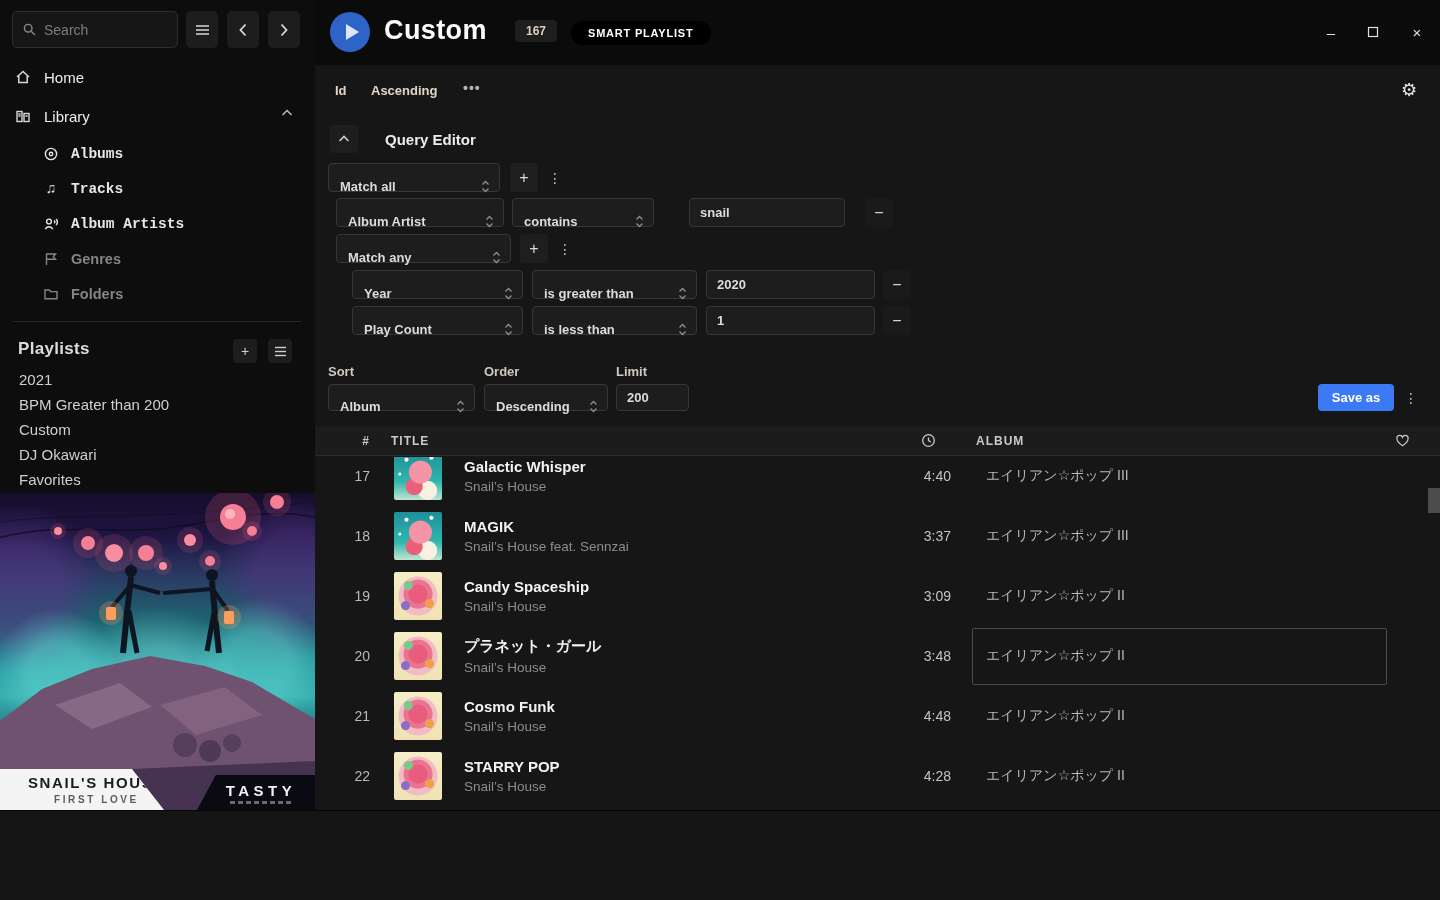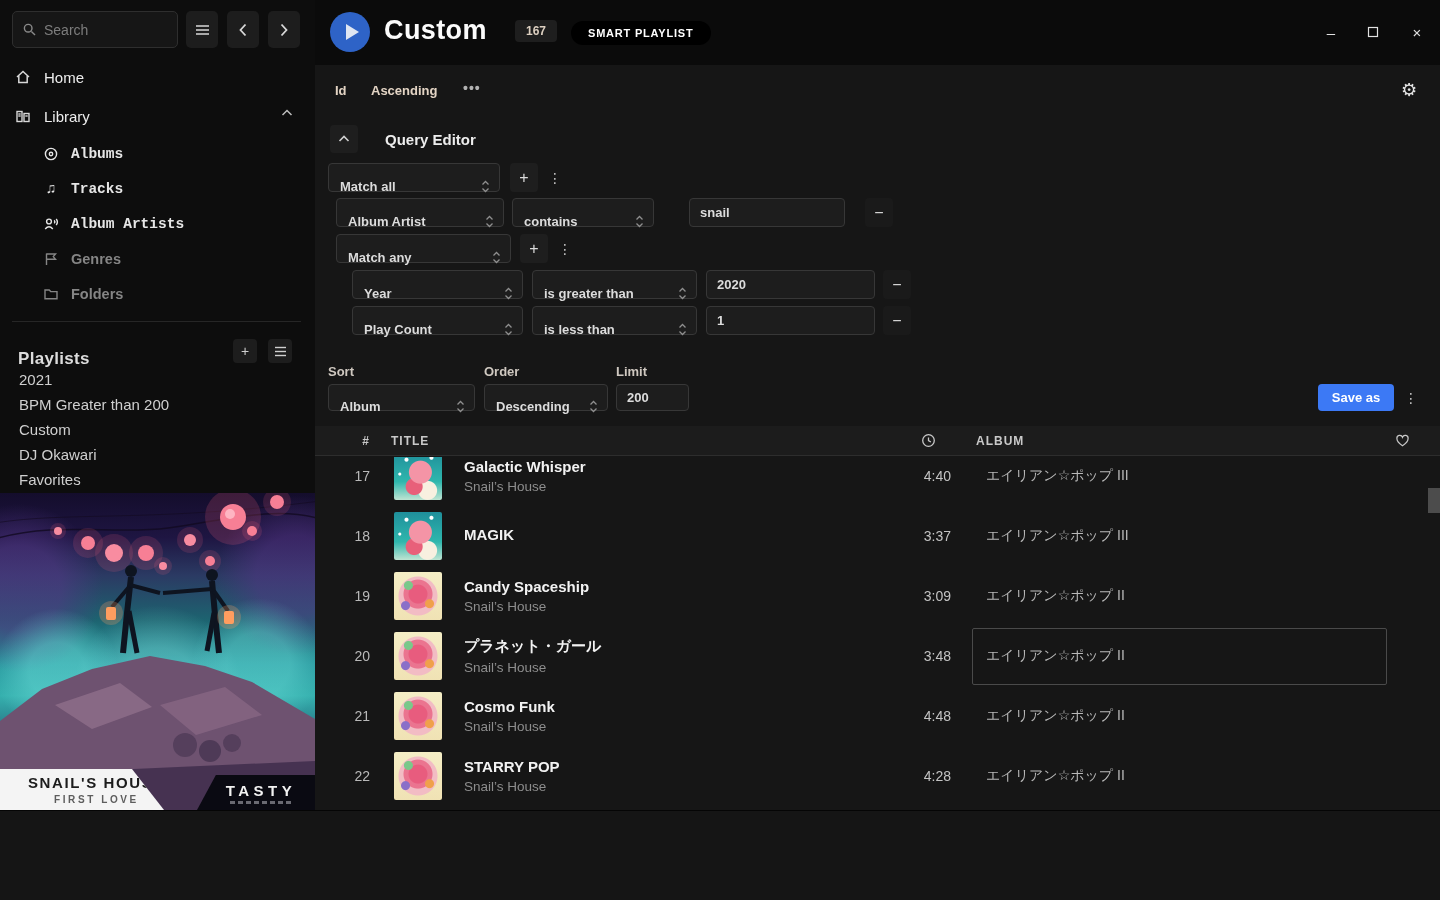--- a/index.html
+++ b/index.html
@@ -14,21 +14,21 @@
   .search-box input::placeholder { color:#7d7d7d; }
   .sb-btn { position:absolute; top:11px; width:32px; height:37px; background:#1d1d1d; border-radius:5px; display:flex; align-items:center; justify-content:center; color:#d8d8d8; cursor:pointer; }
   .nav-row { position:absolute; left:14px; display:flex; align-items:center; gap:12px; height:26px; color:#ededed; font-weight:400; font-size:15px; cursor:pointer; }
   .nav-row .ic { display:flex; width:18px; justify-content:center; color:#d8d8d8; }
   .sub-row { position:absolute; left:42px; display:flex; align-items:center; gap:11px; height:26px; font-weight:700; font-size:14.5px; cursor:pointer; }
   .sub-row .ic { display:flex; width:18px; justify-content:center; }
   .sub-bright { color:#e6e6e6;font-family:Liberation Mono, monospace; }
   .sub-dim { color:#858585; }
   .lib-chevron { position:absolute; right:22px; top:109px; color:#bdbdbd; }
   .side-divider { position:absolute; left:12px; right:14px; top:321px; height:1px; background:#262626; }
-  .pl-title { position:absolute; left:18px; top:349px; font-size:17px; font-weight:800; color:#dcdcdc; letter-spacing:.3px; }
+  .pl-title { position:absolute; left:18px; top:339px; font-size:17px; font-weight:800; color:#dcdcdc; letter-spacing:.3px; }
   .pl-btn { position:absolute; top:339px; width:24px; height:24px; background:#1d1d1d; border-radius:4px; display:flex; align-items:center; justify-content:center; color:#cfcfcf; cursor:pointer; font-size:14px; }
   .pl-item { position:absolute; left:19px; height:20px; font-size:15px; color:#cfcfcf; cursor:pointer; white-space:nowrap; }
 
   
   .cover { position:absolute; left:0; top:493px; width:315px; height:317px; overflow:hidden;
     background:
       radial-gradient(circle at 18% 56%, rgba(110,225,220,.45) 0 28px, transparent 62px),
       radial-gradient(circle at 82% 54%, rgba(110,225,220,.40) 0 32px, transparent 66px),
       radial-gradient(circle at 50% 62%, rgba(150,240,235,.30) 0 42px, transparent 84px),
       radial-gradient(circle at 6% 30%, rgba(85,55,135,.55) 0 42px, transparent 84px),
@@ -483,20 +483,21 @@
           </div>
           <div class="tdur">4:40</div>
           <div class="talbum">エイリアン☆ポップ III</div>
         </div>
 
         <div class="trow">
           <div class="num">18</div>
           <div class="thumb" data-art="alien-pop-3"></div>
           <div class="tmeta">
             <div class="ttitle">MAGIK</div>
+            <div class="tartist">Snail’s House feat. Sennzai</div>
           </div>
           <div class="tdur">3:37</div>
           <div class="talbum">エイリアン☆ポップ III</div>
         </div>
 
         <div class="trow">
           <div class="num">19</div>
           <div class="thumb" data-art="alien-pop-2"></div>
           <div class="tmeta">
             <div class="ttitle">Candy Spaceship</div>

